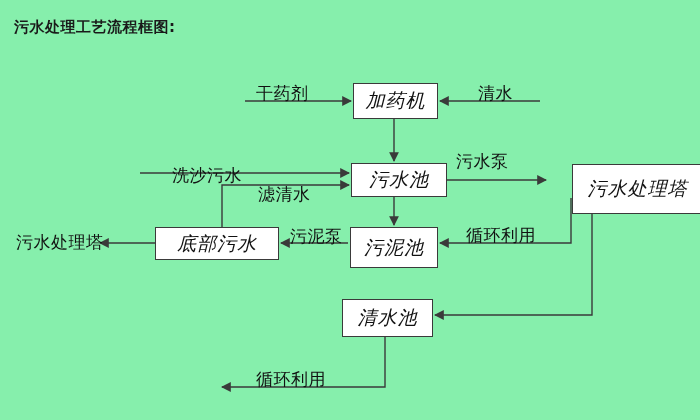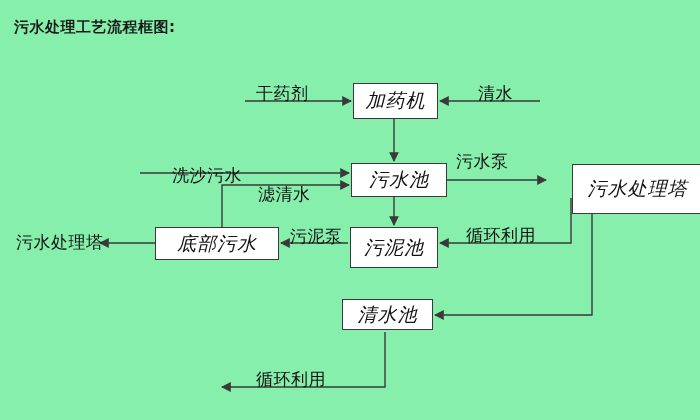--- a/index.html
+++ b/index.html
@@ -114,21 +114,21 @@
   </div>
 
   <div class="node" style="left:155px; top:227px; width:124px; height:33px;">
     <span>底部污水</span>
   </div>
 
   <div class="node" style="left:350px; top:227px; width:88px; height:41px;">
     <span>污泥池</span>
   </div>
 
-  <div class="node" style="left:342px; top:299px; width:91px; height:31px;">
+  <div class="node" style="left:342px; top:299px; width:91px; height:38px;">
     <span>清水池</span>
   </div>
 
   <div class="edge-label" style="left:256px; top:82px;">干药剂</div>
 
   <div class="edge-label" style="left:478px; top:82px;">清水</div>
 
   <div class="edge-label" style="left:172px; top:164px;">洗沙污水</div>
 
   <div class="edge-label" style="left:456px; top:150px;">污水泵</div>

